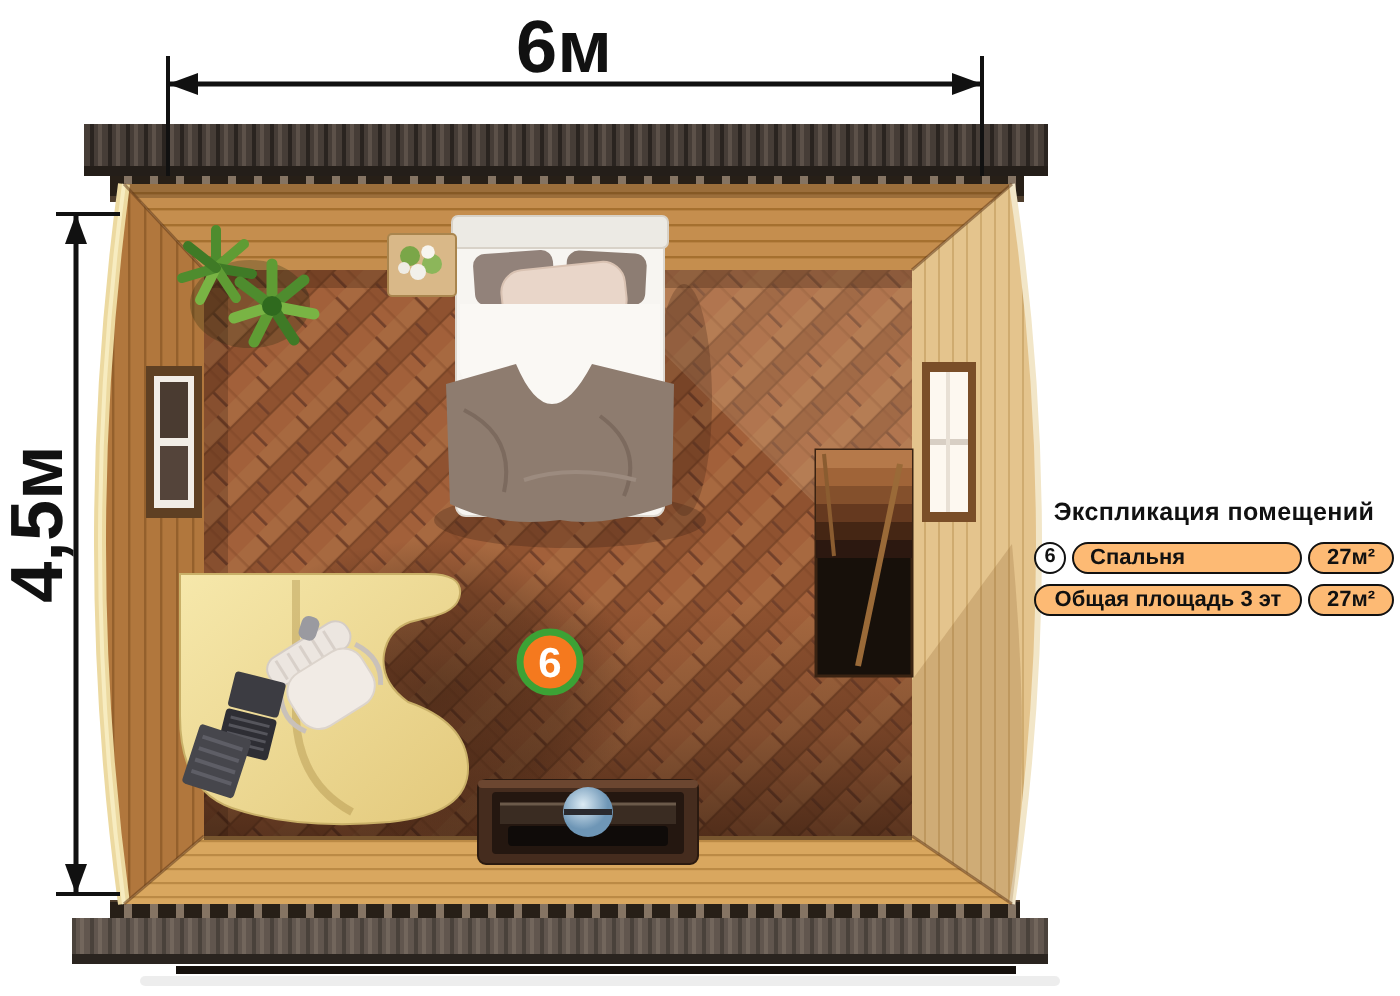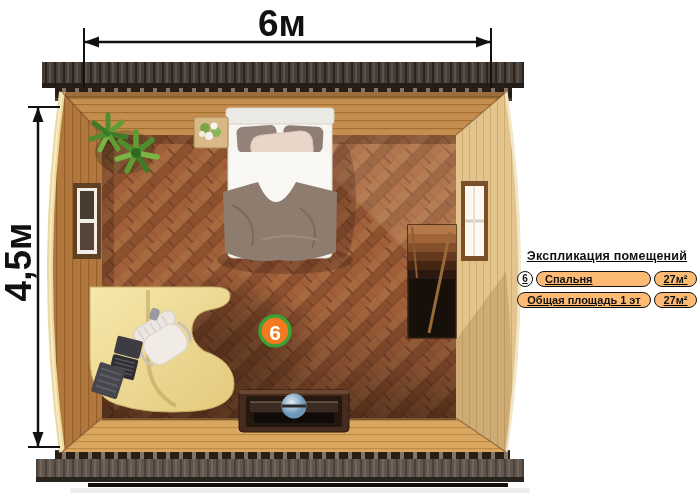--- a/index.html
+++ b/index.html
@@ -1,20 +1,20 @@
 <!DOCTYPE html>
 <html><head>
 <meta charset="utf-8">
 <style>
   html,body{margin:0;padding:0;background:#ffffff;}
   #stage{position:relative;width:700px;height:498px;background:#ffffff;overflow:hidden;
          font-family:"Liberation Sans",sans-serif;}
   #plan-svg{position:absolute;left:0;top:0;}
   
-  .legend{position:absolute;left:517px;top:249px;width:180px;text-decoration:underline;}
+  .legend{position:absolute;left:517px;top:249px;width:180px;}
   .legend-title{text-align:center;font-size:12.5px;font-weight:bold;color:#111;letter-spacing:.2px;}
   .legend-row{display:flex;align-items:center;gap:3px;margin-top:5px;}
   .legend-row.first{margin-top:8px;}
   .room-circle{flex:0 0 auto;width:14px;height:14px;border:1.6px solid #111;border-radius:50%;
                background:#fff;font-size:10px;font-weight:bold;line-height:14px;text-align:center;color:#111;}
   .pill{box-sizing:border-box;height:16px;border:1.6px solid #111;border-radius:9px;background:#fdba74;
         font-size:11px;font-weight:bold;color:#111;line-height:12.5px;padding:0 8px;
         display:flex;align-items:center;justify-content:center;white-space:nowrap;}
   .pill.name{flex:1 1 auto;justify-content:flex-start;}
   .pill.name.center{justify-content:center;}
@@ -271,18 +271,18 @@
 </svg>
 
   <div class="legend">
     <div class="legend-title">Экспликация помещений</div>
     <div class="legend-row first">
       <span class="room-circle">6</span>
       <span class="pill name">Спальня</span>
       <span class="pill area">27м²</span>
     </div>
     <div class="legend-row">
-      <span class="pill name center">Общая площадь 1 эт</span>
+      <span class="pill name center">Общая площадь 3 эт</span>
       <span class="pill area">27м²</span>
     </div>
   </div>
 
 </div>
 
 </body></html>

